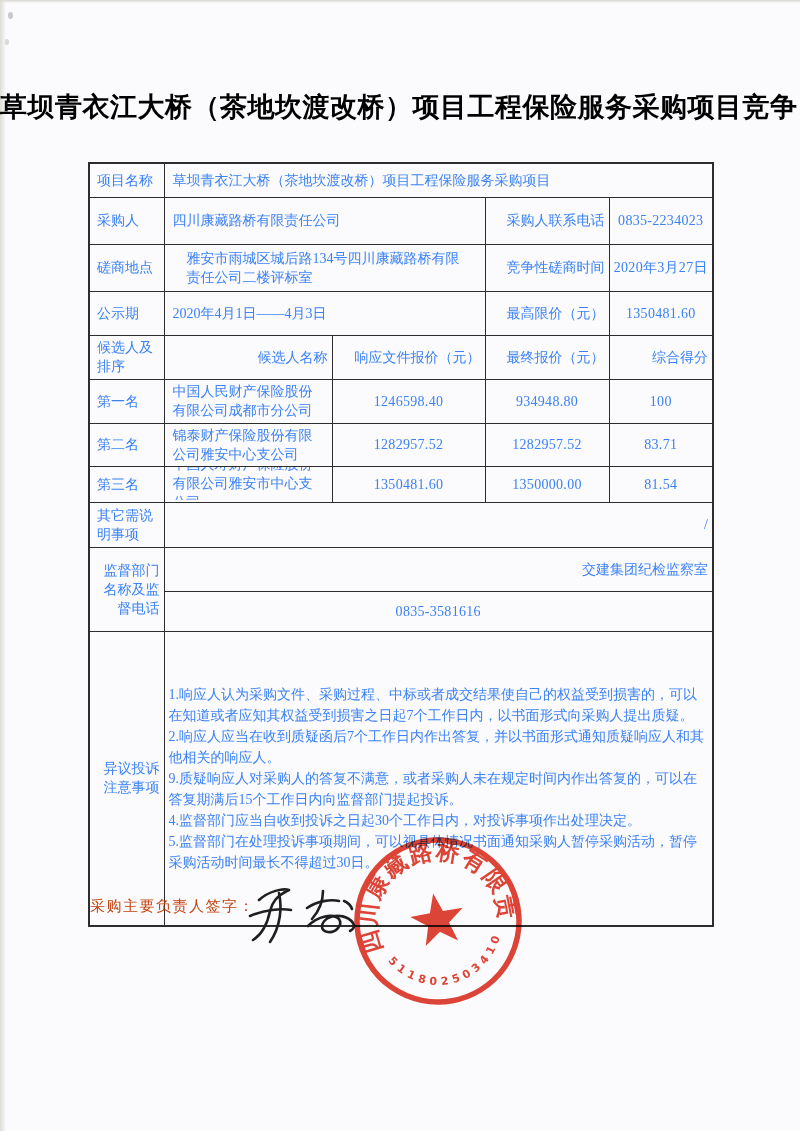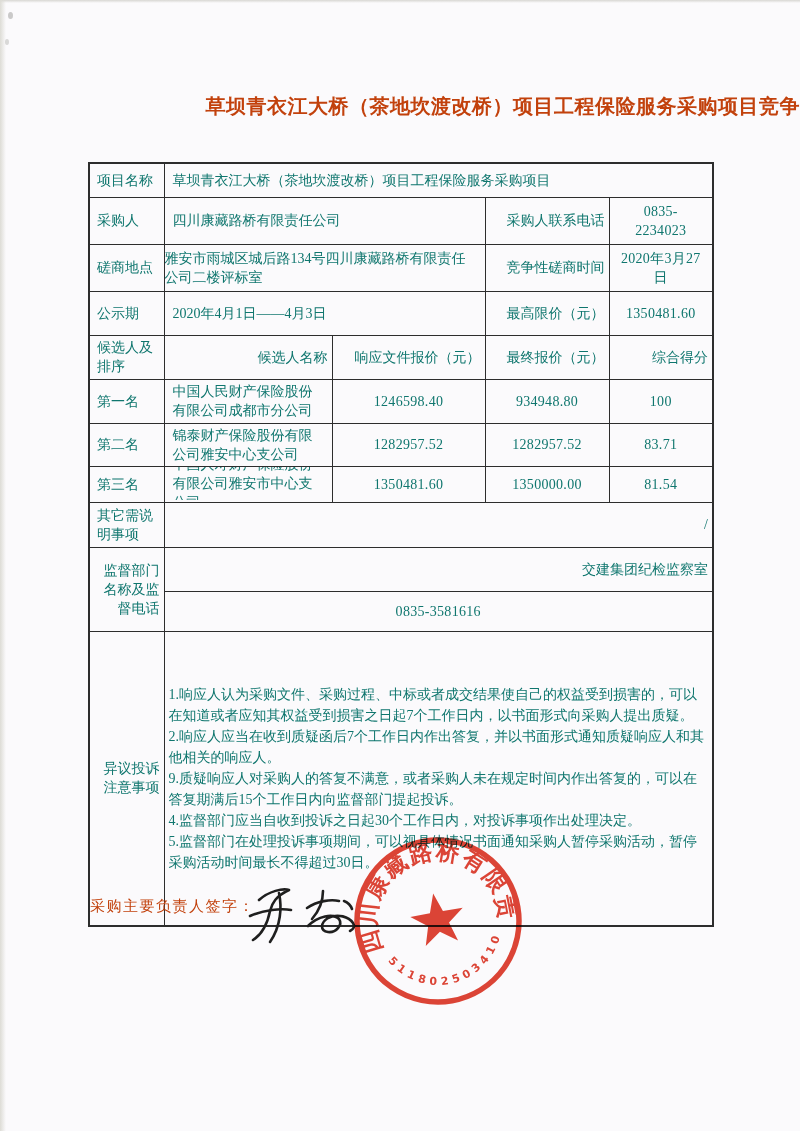--- a/index.html
+++ b/index.html
@@ -11,41 +11,41 @@
   }
   
   .scan-edge-top{position:absolute;top:0;left:0;right:0;height:3px;
     background:linear-gradient(#d8d7d3,rgba(255,255,255,0));}
   .scan-edge-left{position:absolute;top:0;left:0;bottom:0;width:6px;
     background:linear-gradient(90deg,#dddcd6,rgba(255,255,255,0));}
   .speck1{position:absolute;left:8px;top:12px;width:5px;height:7px;background:#8f8f8b;opacity:.45;border-radius:50%;}
   .speck2{position:absolute;left:5px;top:39px;width:4px;height:6px;background:#9a9a95;opacity:.35;border-radius:50%;}
 
   .title{
-    position:absolute;top:92px;left:0;width:100%;text-align:right;
+    position:absolute;top:92px;left:0;width:100%;text-align:left;
     font-family:"DejaVu Sans","Liberation Sans",sans-serif;
-    font-weight:700;font-size:20px;line-height:29px;color:#c2410c;letter-spacing:.5px;
+    font-weight:700;font-size:27px;line-height:29px;color:#000000;letter-spacing:.5px;
   }
 
   table.doc-table{
     position:absolute;left:88px;top:162px;width:624px;
     border-collapse:collapse;table-layout:fixed;
     border:2px solid #2d2d2d;
   }
   td{
     border:1.5px solid #2d2d2d;
     vertical-align:middle;
     font-size:14px;line-height:19px;
-    padding:2px 8px;color:#0f766e;
+    padding:2px 8px;color:#3b82f6;
     overflow:hidden;
   }
   td.lbl{padding:2px 3px 2px 7px;}
   td.ctr{text-align:right;padding:12px 4px;}
-  td.num{text-align:center;letter-spacing:.3px;padding:2px 11px;}
-  td.venue-val{padding:2px 12px 2px 0;}
+  td.num{text-align:center;letter-spacing:.3px;padding:2px 4px;}
+  td.venue-val{padding:2px 12px 2px 22px;}
 
   tr.r-project{height:34px;}
   tr.r-buyer{height:47px;}
   tr.r-venue{height:47px;}
   tr.r-publicity{height:29px;}
   tr.r-chead{height:38px;}
   tr.r-c1{height:44px;}
   tr.r-c2{height:42px;}
   tr.r-c3{height:36px;}
   tr.r-other{height:45px;}

